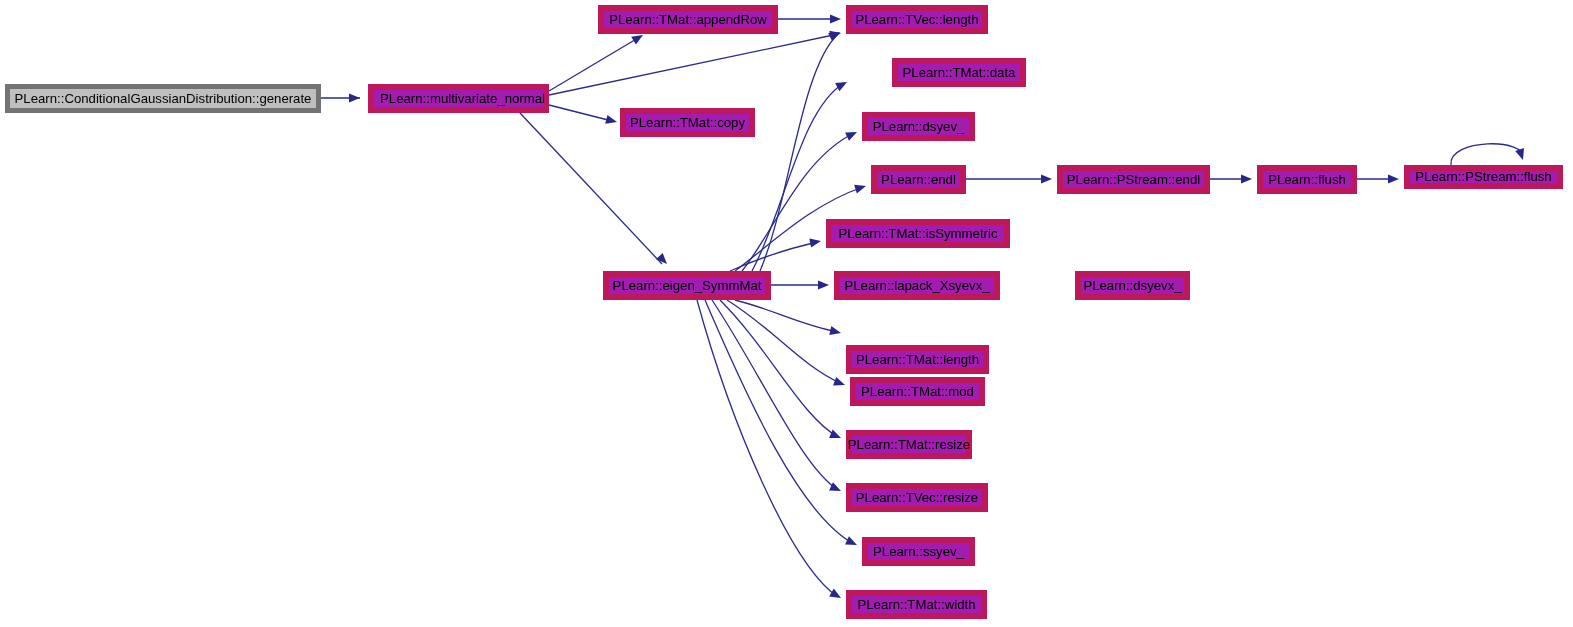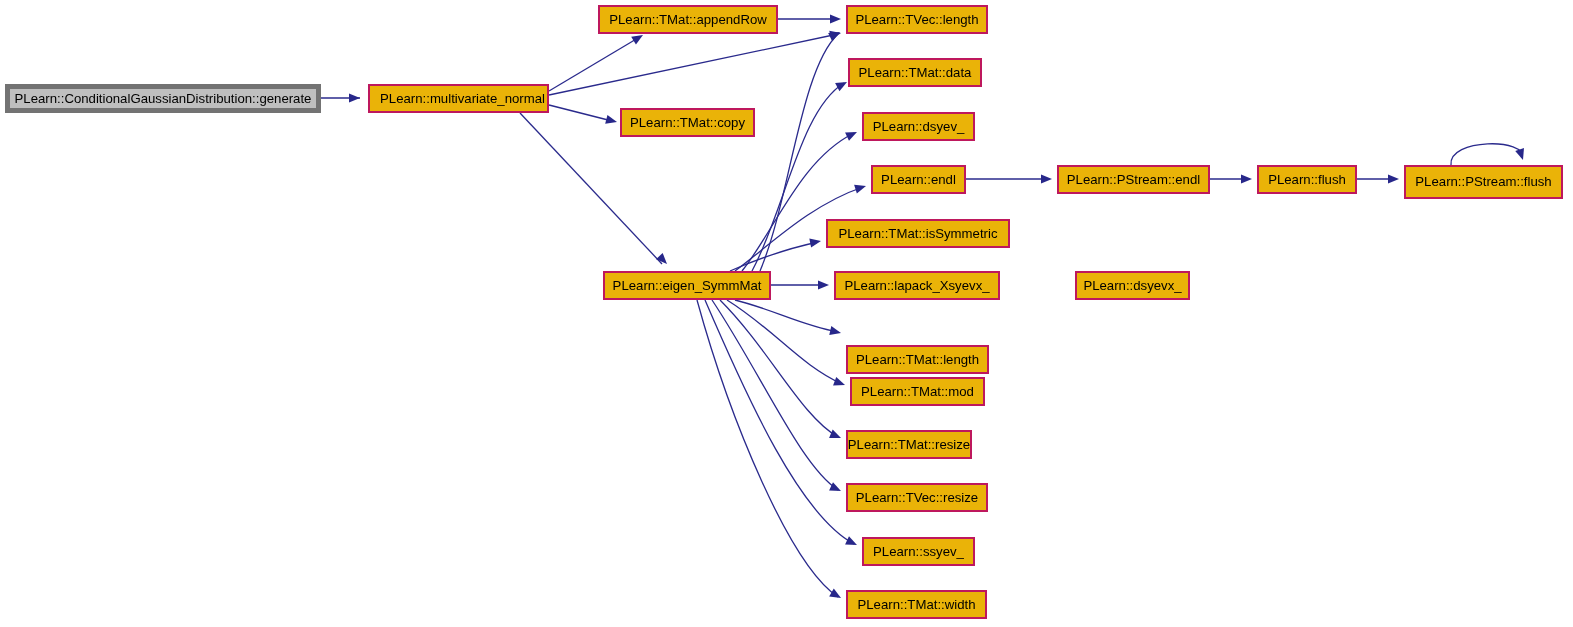--- a/index.html
+++ b/index.html
@@ -20,22 +20,22 @@
     position: absolute;
     left: 0;
     top: 0;
     width: 1573px;
     height: 627px;
     pointer-events: none;
   }
   .gnode {
     position: absolute;
     box-sizing: border-box;
-    border: 2px solid #be185d;
-    background: #eab308;
+    border: 6px solid #be185d;
+    background: #a21caf;
     color: #000000;
     font-size: 13.2px;
     line-height: 1;
     display: flex;
     align-items: center;
     justify-content: center;
     white-space: nowrap;
     letter-spacing: 0px;
     z-index: 2;
   }
@@ -111,36 +111,36 @@
     </div>
     <div class="gnode" style="left: 598px; top: 5px; width: 180px; height: 29px;">
       <span>PLearn::TMat::appendRow</span>
     </div>
     <div class="gnode" style="left: 846px; top: 5px; width: 142px; height: 29px;">
       <span>PLearn::TVec::length</span>
     </div>
     <div class="gnode" style="left: 620px; top: 108px; width: 135px; height: 29px;">
       <span>PLearn::TMat::copy</span>
     </div>
-    <div class="gnode" style="left: 848px; top: 58px; width: 134px; height: 29px;">
+    <div class="gnode" style="left: 892px; top: 58px; width: 134px; height: 29px;">
       <span>PLearn::TMat::data</span>
     </div>
     <div class="gnode" style="left: 862px; top: 112px; width: 113px; height: 29px;">
       <span>PLearn::dsyev_</span>
     </div>
     <div class="gnode" style="left: 871px; top: 165px; width: 95px; height: 29px;">
       <span>PLearn::endl</span>
     </div>
     <div class="gnode" style="left: 1057px; top: 165px; width: 153px; height: 29px;">
       <span>PLearn::PStream::endl</span>
     </div>
     <div class="gnode" style="left: 1257px; top: 165px; width: 100px; height: 29px;">
       <span>PLearn::flush</span>
     </div>
-    <div class="gnode" style="left: 1404px; top: 165px; width: 159px; height: 34px;">
+    <div class="gnode" style="left: 1404px; top: 165px; width: 159px; height: 24px;">
       <span>PLearn::PStream::flush</span>
     </div>
     <div class="gnode" style="left: 826px; top: 219px; width: 184px; height: 29px;">
       <span>PLearn::TMat::isSymmetric</span>
     </div>
     <div class="gnode" style="left: 603px; top: 271px; width: 168px; height: 29px;">
       <span>PLearn::eigen_SymmMat</span>
     </div>
     <div class="gnode" style="left: 834px; top: 271px; width: 166px; height: 29px;">
       <span>PLearn::lapack_Xsyevx_</span>

